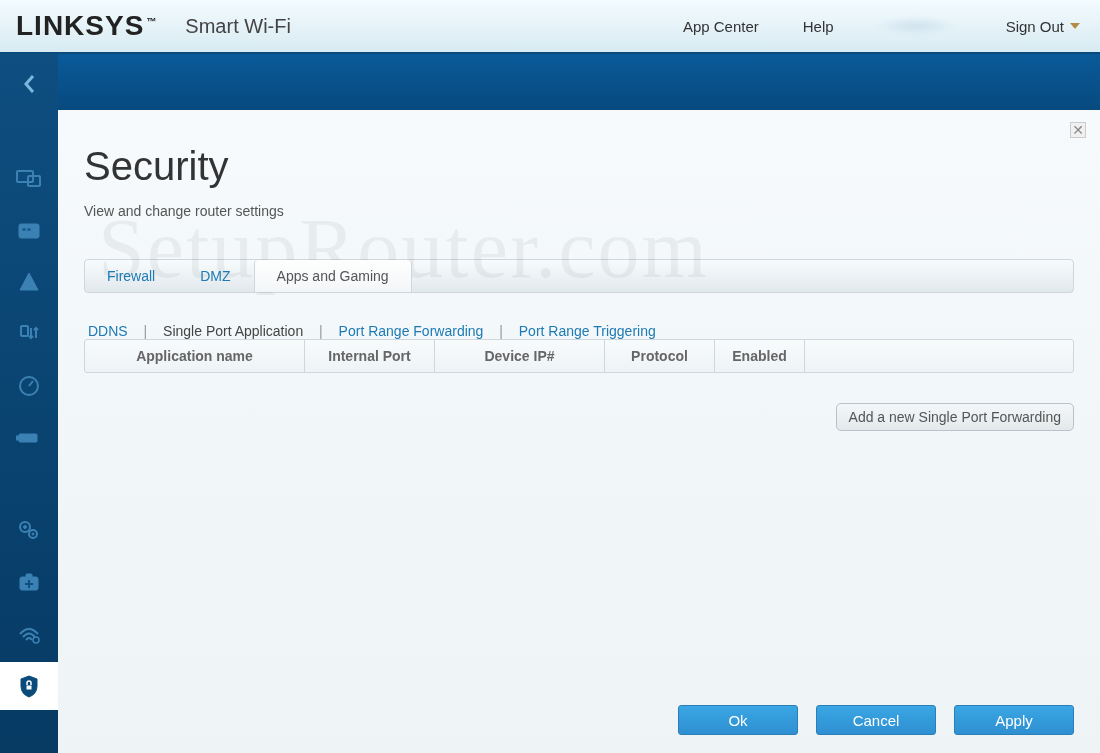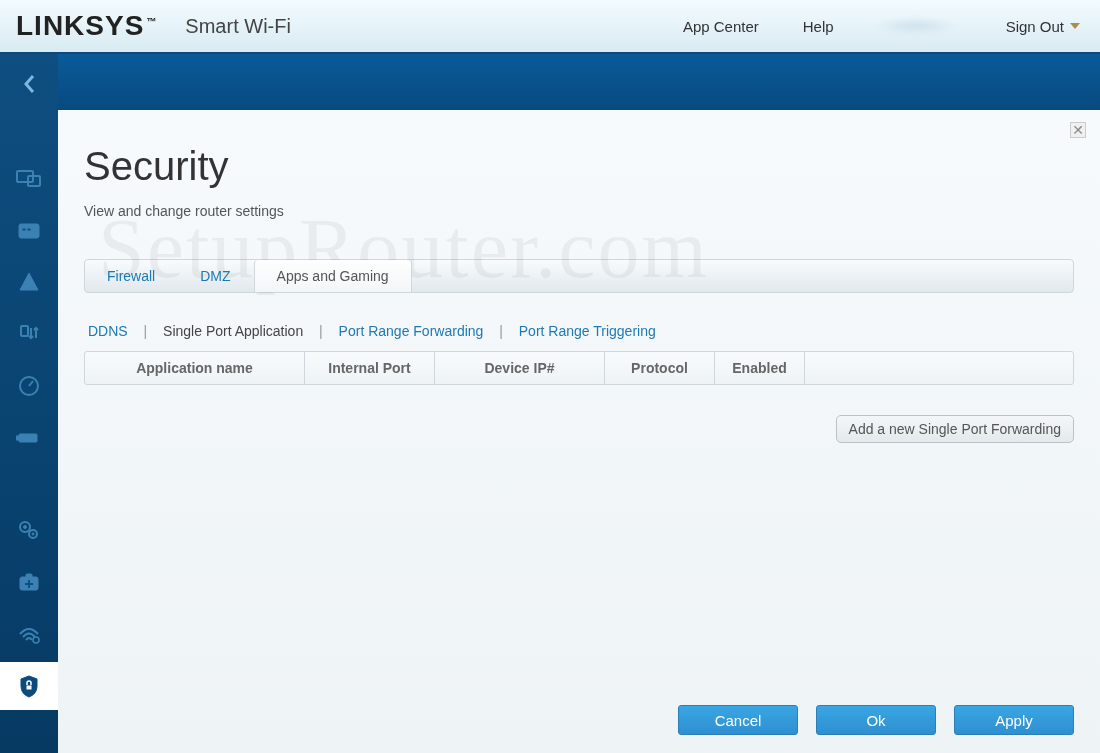--- a/index.html
+++ b/index.html
@@ -212,21 +212,20 @@
     cursor: pointer;
     padding: 0 4px;
   }
   .subnav .slink.current {
     color: #444;
   }
   .subnav .sep { color:#999; padding:0 8px;}
 
   
   .tbl {
-    margin-top: 12px;
     border: 1px solid #cfd7dc;
     border-radius: 3px;
     background: linear-gradient(to bottom,#f8fbfc,#eef3f6);
     display: flex;
     height: 34px;
     overflow:hidden;
   }
   .th {
     flex-shrink:0;
     display:flex;align-items:center;justify-content:center;
@@ -399,20 +398,20 @@
         <div class="th" style="width:110px">Protocol</div>
         <div class="th" style="width:90px">Enabled</div>
         <div class="th" style="flex:1"></div>
       </div>
 
       <div class="add-btn-row">
         <div class="add-btn">Add a new Single Port Forwarding</div>
       </div>
 
       <div class="bottom-bar">
+        <div class="btn">Ok</div>
         <div class="btn">Cancel</div>
-        <div class="btn">Ok</div>
         <div class="btn">Apply</div>
       </div>
     </div>
   </div>
 
 </div>
 
 </body></html>

